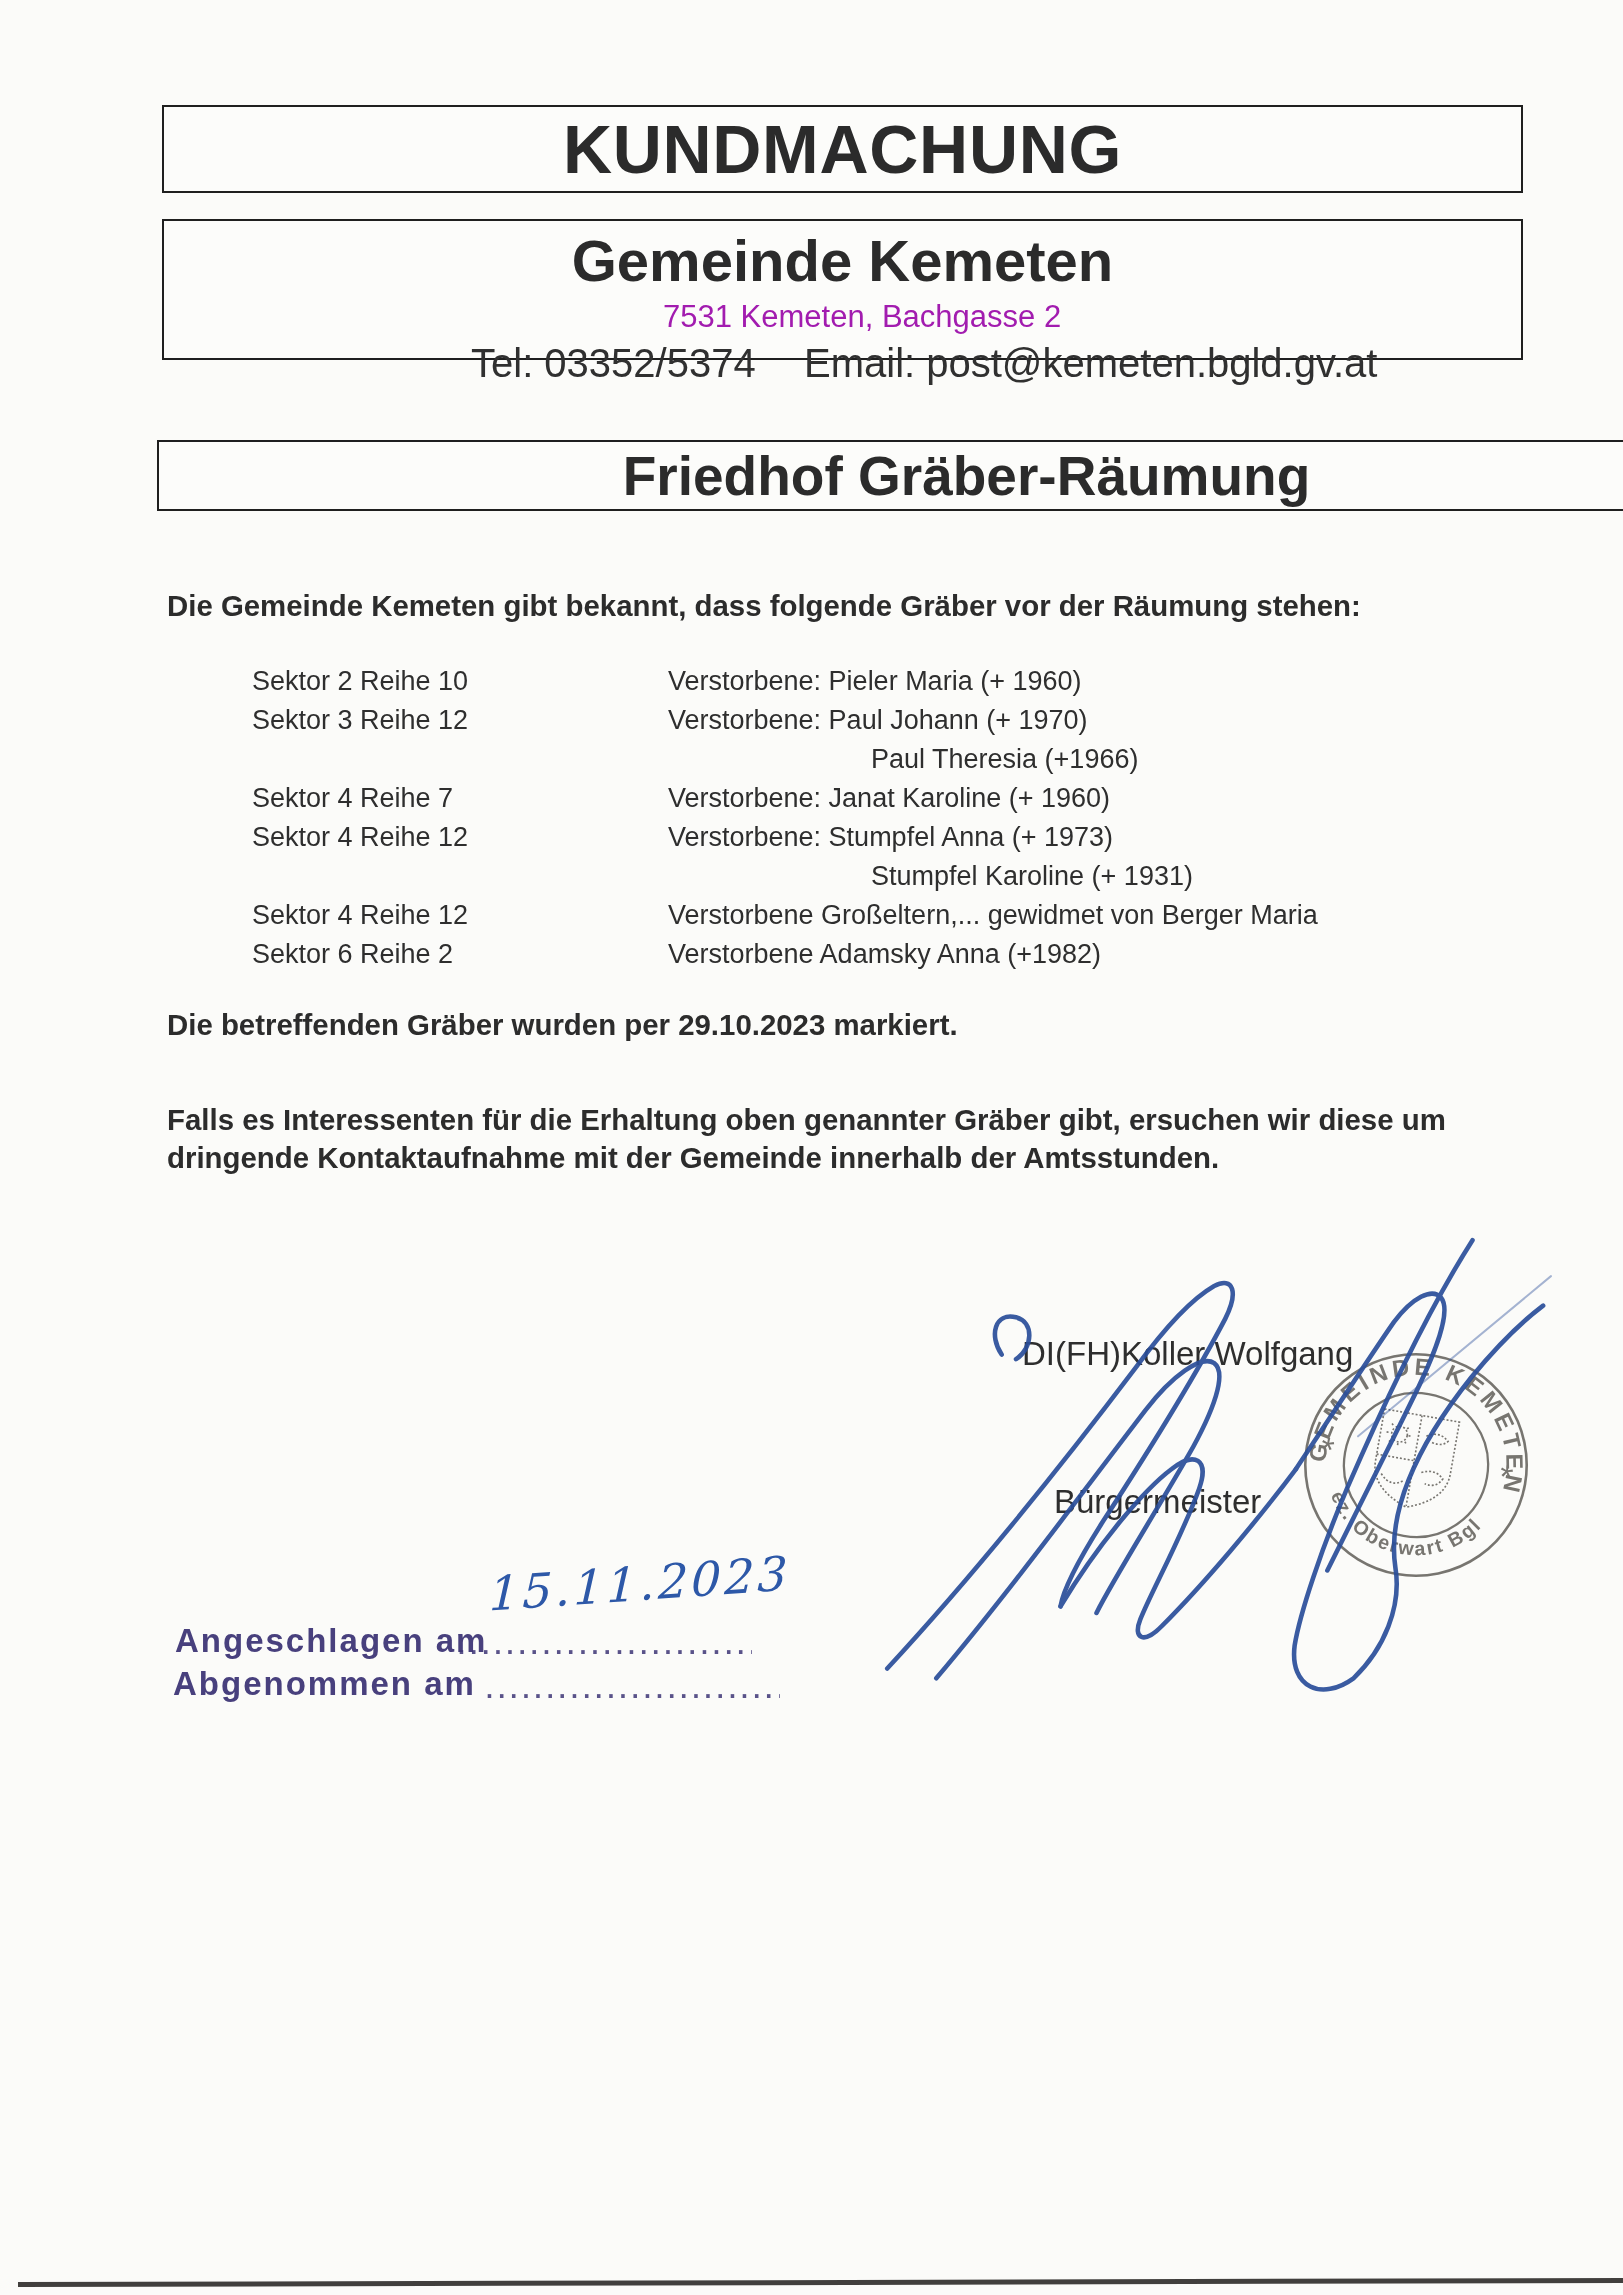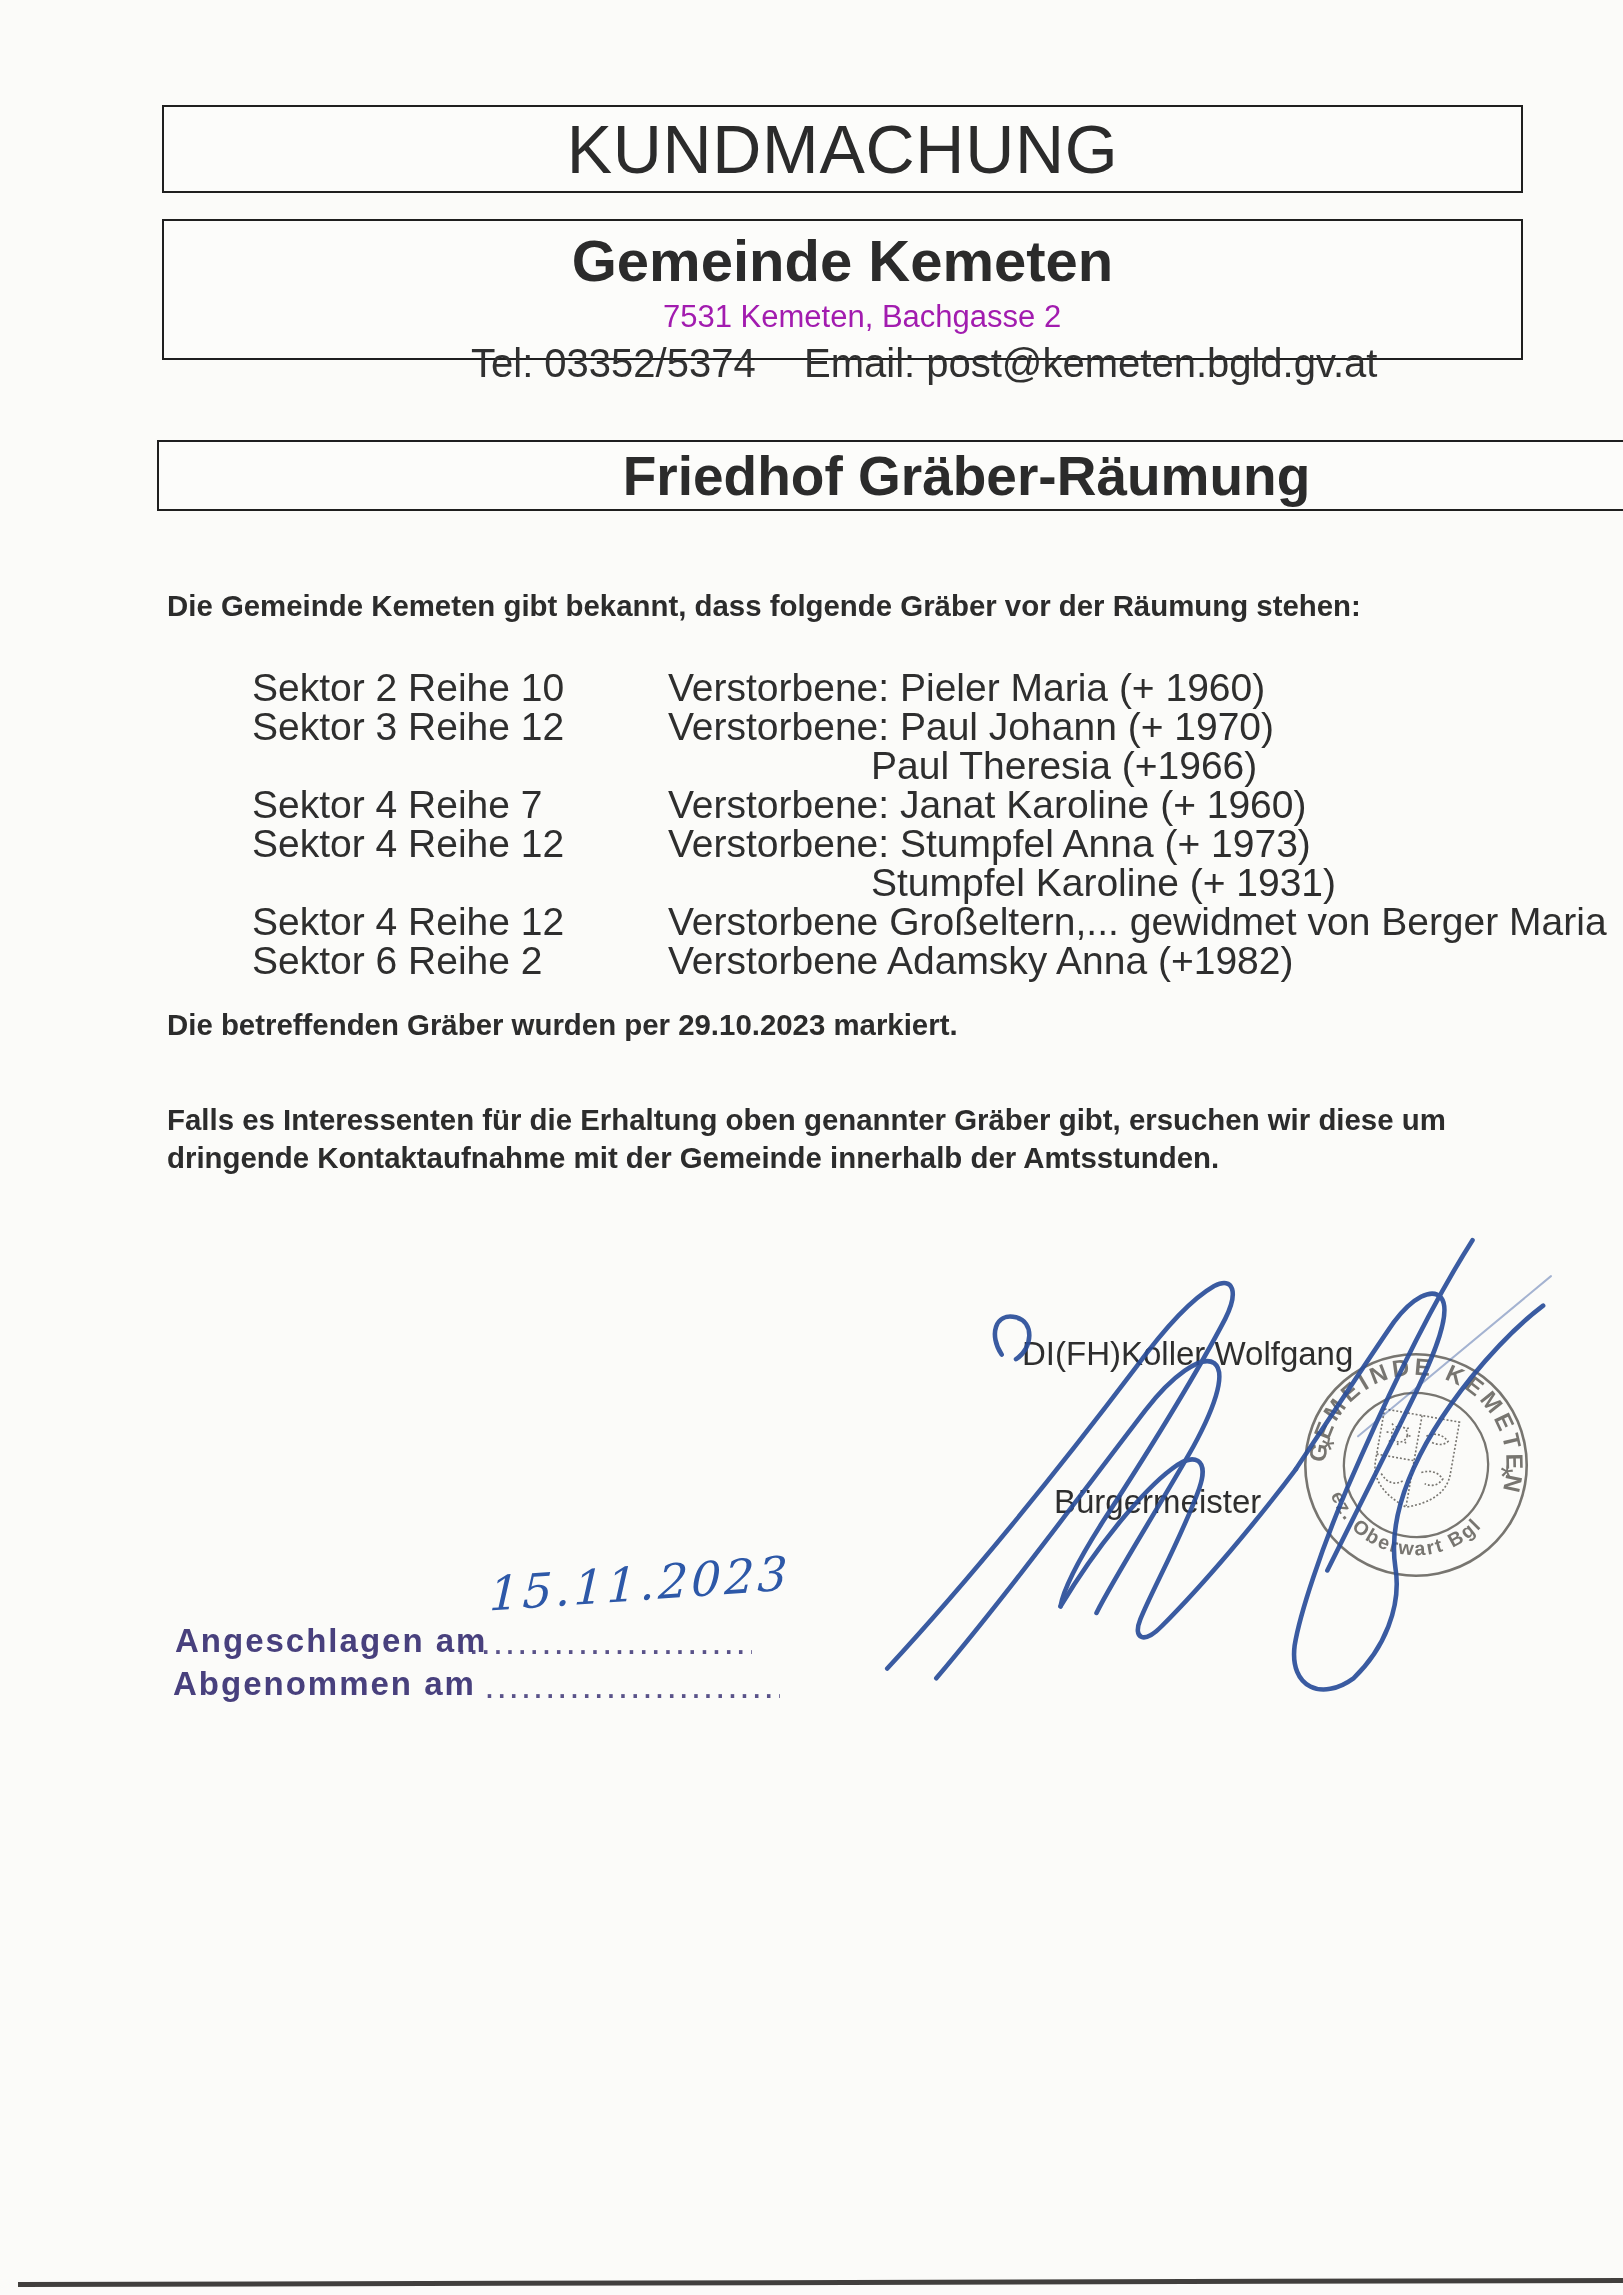--- a/index.html
+++ b/index.html
@@ -15,39 +15,39 @@
   .frame{
     position:absolute;
     border:2px solid #1f1f1f;
     background:#fcfcfa;
     display:flex;flex-direction:column;
     align-items:center;justify-content:center;
     box-sizing:border-box;
   }
   .frame-title{left:162px;top:105px;width:1361px;height:88px;}
   .notice-title{
-    font-size:68px;font-weight:400;color:#2b2b2b;
+    font-size:68px;font-weight:700;color:#2b2b2b;
     letter-spacing:0.7px;white-space:nowrap;
   }
   .frame-org{left:162px;top:219px;width:1361px;height:141px;justify-content:flex-start;padding-top:10.5px;}
   .org-name{font-size:58px;font-weight:700;color:#2b2b2b;line-height:1.0;white-space:nowrap;}
   .org-address{font-size:31px;margin-top:9.2px;color:#a21caf;white-space:nowrap;transform:translateX(19.6px);}
   .org-contact-row{position:relative;width:100%;height:37px;margin-top:6.5px;font-size:40px;color:#303030;}
   .org-phone{position:absolute;left:307px;top:0;white-space:nowrap;}
   .org-email{position:absolute;left:640px;top:0;white-space:nowrap;}
   .frame-subject{left:157px;top:440px;width:1619px;height:71px;}
   .subject-title{font-size:55px;font-weight:700;color:#2b2b2b;white-space:nowrap;}
 
   .intro{
     position:absolute;left:167px;top:589px;width:1296px;
     font-size:29.4px;font-weight:700;color:#2c2c2c;white-space:nowrap;
   }
   .graves{
     position:absolute;left:252px;top:666px;width:1243px;
-    font-size:39px;color:#2e2e2e;
+    font-size:27px;color:#2e2e2e;
   }
   .grave-row{height:39px;white-space:nowrap;}
   .g-loc{display:inline-block;width:416px;}
   .g-dec{display:inline-block;}
   .g-dec.indent{margin-left:203px;}
 
   .marked{
     position:absolute;left:167px;top:1008px;
     font-size:29.4px;font-weight:700;color:#2c2c2c;white-space:nowrap;
   }

